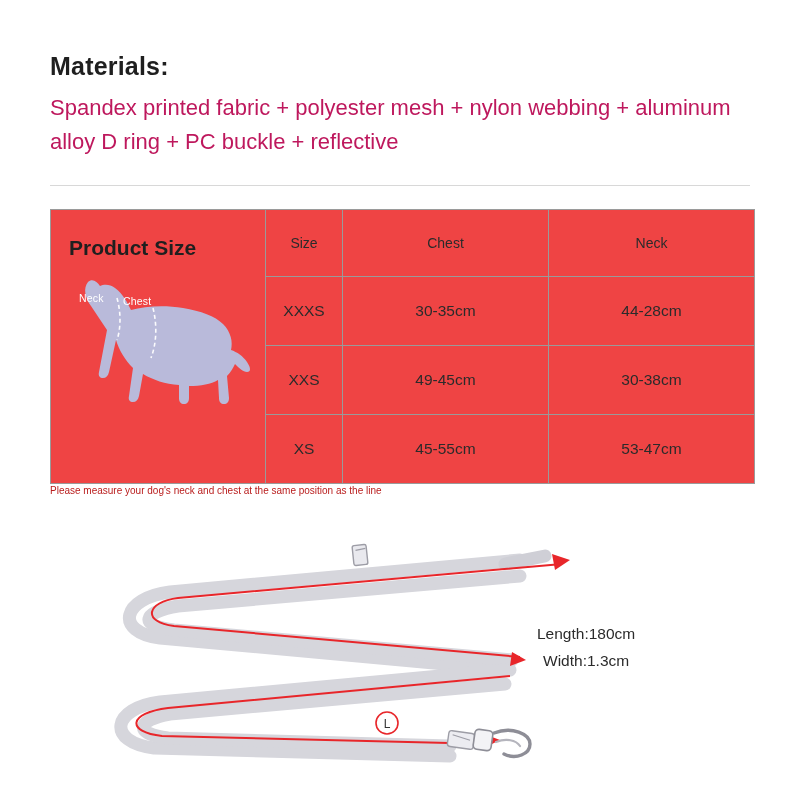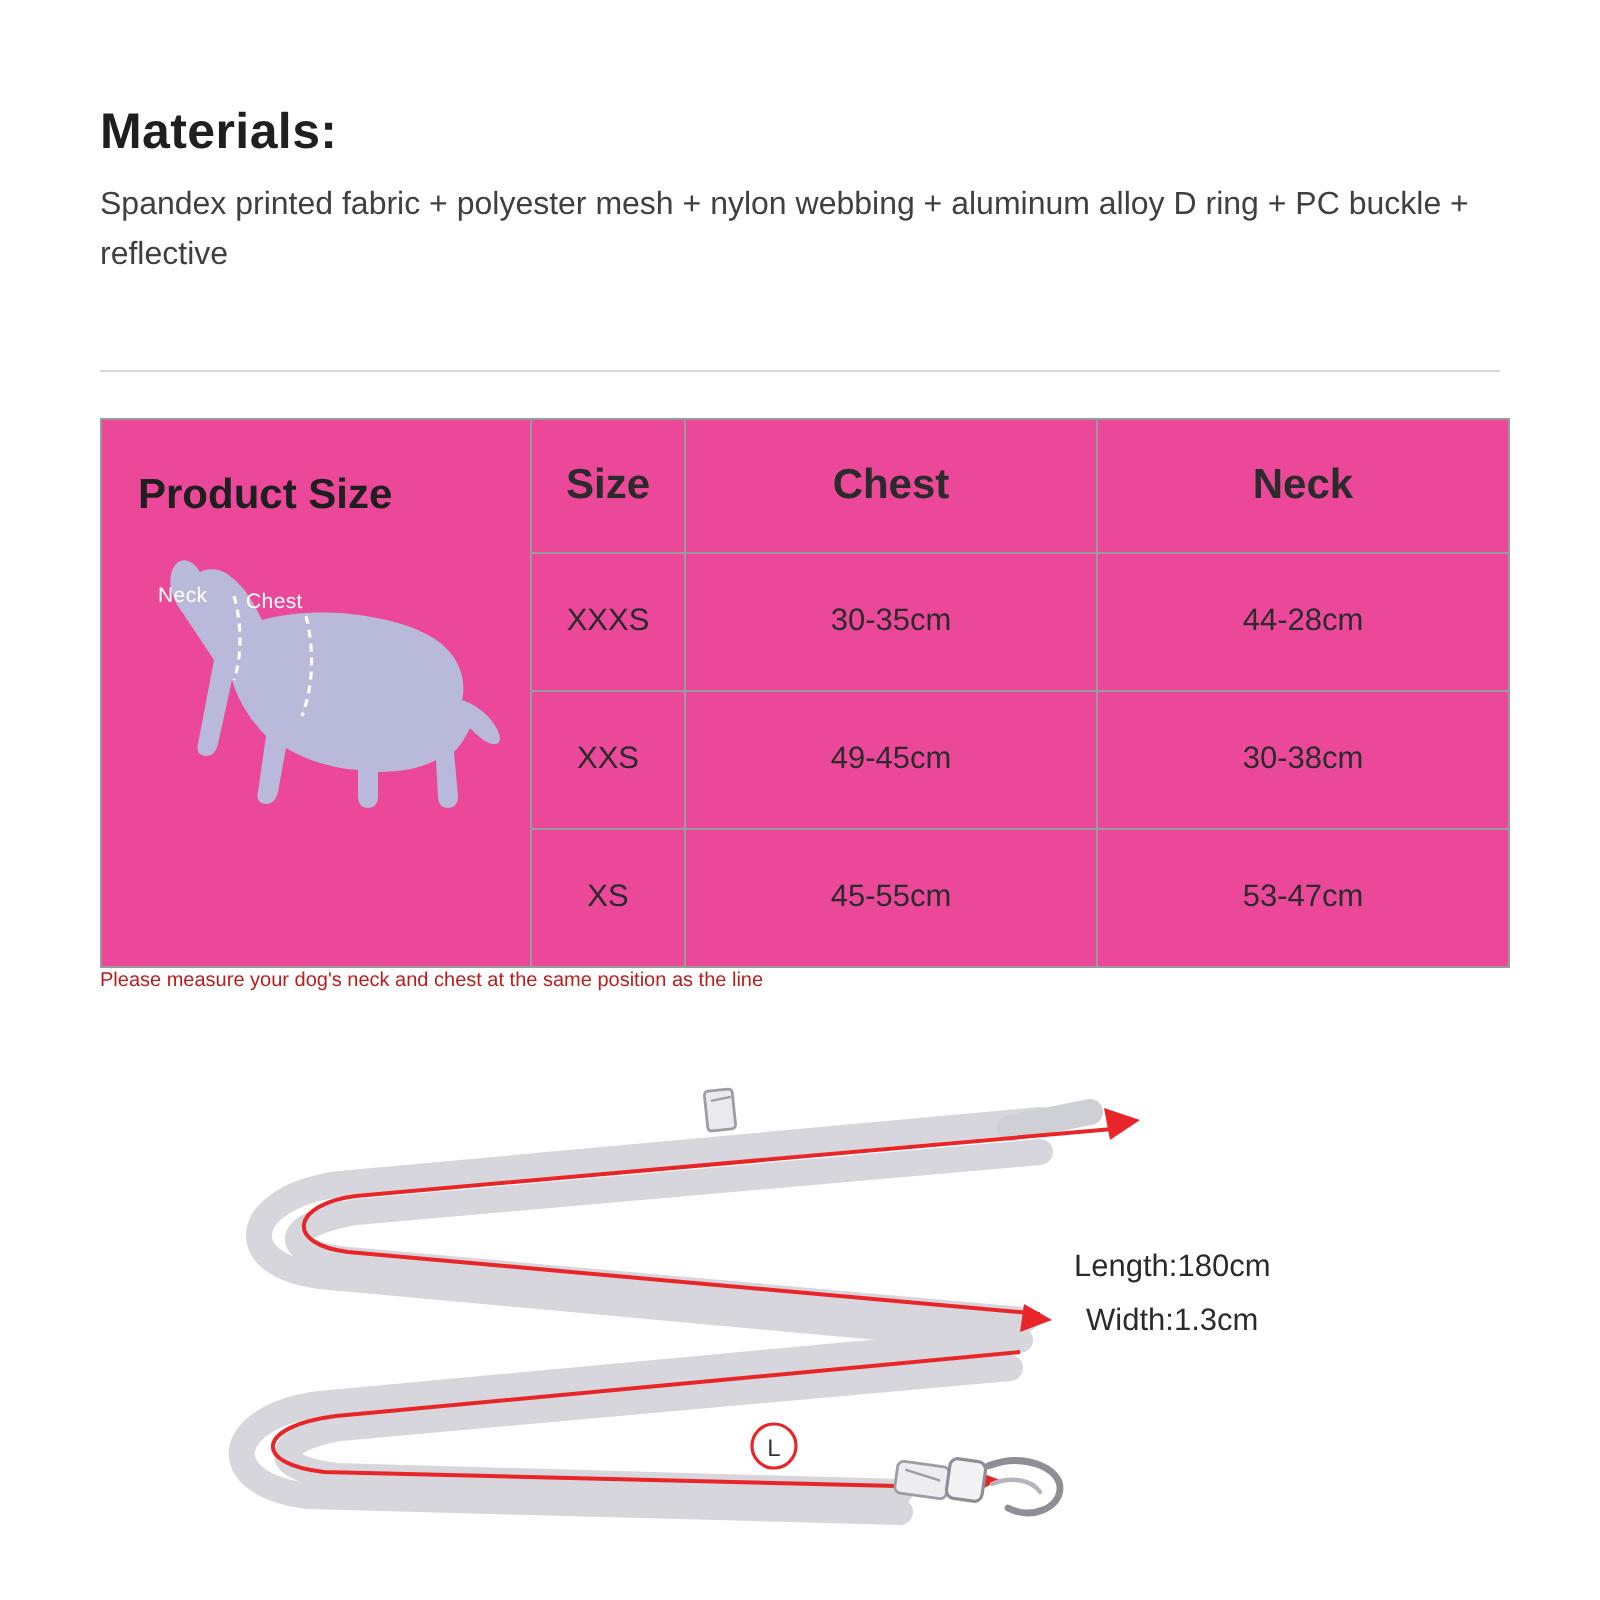--- a/index.html
+++ b/index.html
@@ -29,23 +29,23 @@
     width: 700px;
   }
   .materials-title {
     font-size: 25px;
     font-weight: bold;
     letter-spacing: 0.2px;
     color: #1f1f1f;
     margin: 0 0 10px 0;
   }
   .materials-body {
-    font-size: 16px;
+    font-size: 22px;
     line-height: 1.55;
-    color: #404040;
+    color: #be185d;
     max-width: 700px;
   }
 
   .hr {
     position: absolute;
     left: 50px;
     top: 185px;
     width: 700px;
     height: 1px;
     background: #d8d8d8;
@@ -53,35 +53,35 @@
 
   
   .size-table {
     position: absolute;
     left: 50px;
     top: 209px;
     width: 700px;
     border: 1px solid #9a9a9a;
     border-collapse: collapse;
     table-layout: fixed;
-    background: #ec4899;
+    background: #ef4444;
   }
   .size-table td, .size-table th {
     border: 1px solid #9a9a9a;
     text-align: center;
     vertical-align: middle;
     font-size: 15.5px;
     color: #2b2b2b;
     font-weight: normal;
     padding: 0;
     height: 68px;
   }
   .size-table th {
-    font-weight: bold;
-    font-size: 21px;
+    font-weight: normal;
+    font-size: 14px;
     height: 66px;
   }
   .col-label { width: 214px; }
   .col-size  { width: 76px; }
   .col-chest { width: 205px; }
   .col-neck  { width: 205px; }
 
   .product-size-cell {
     position: relative;
     padding: 0 !important;

